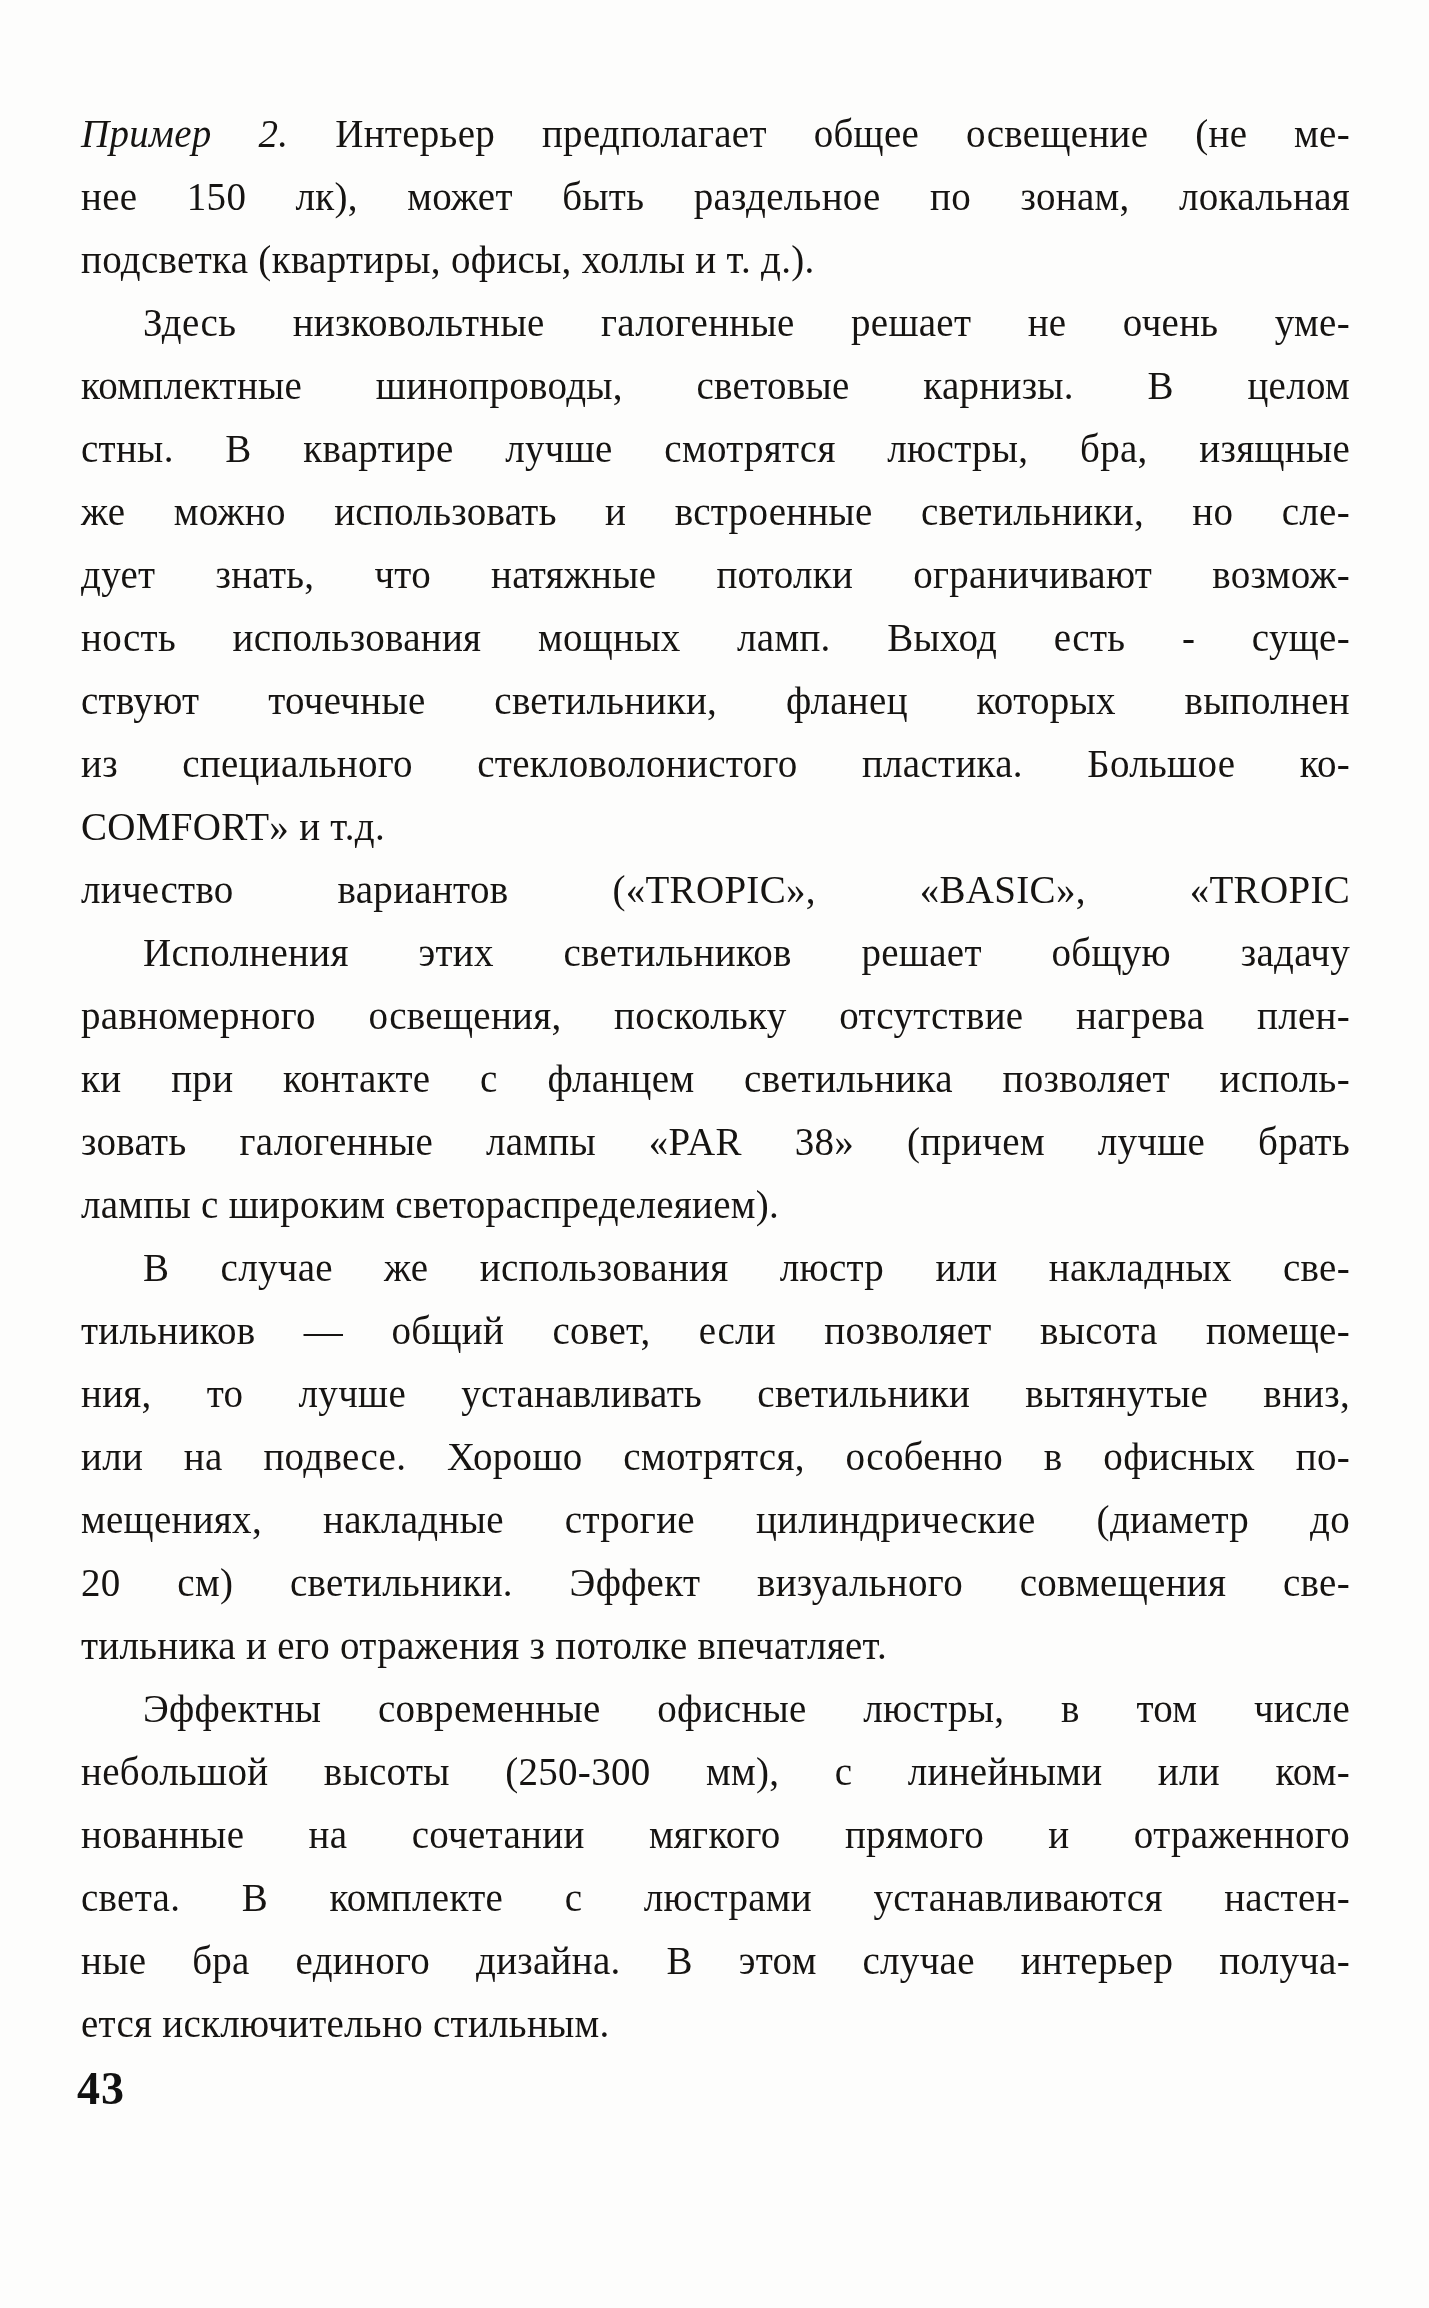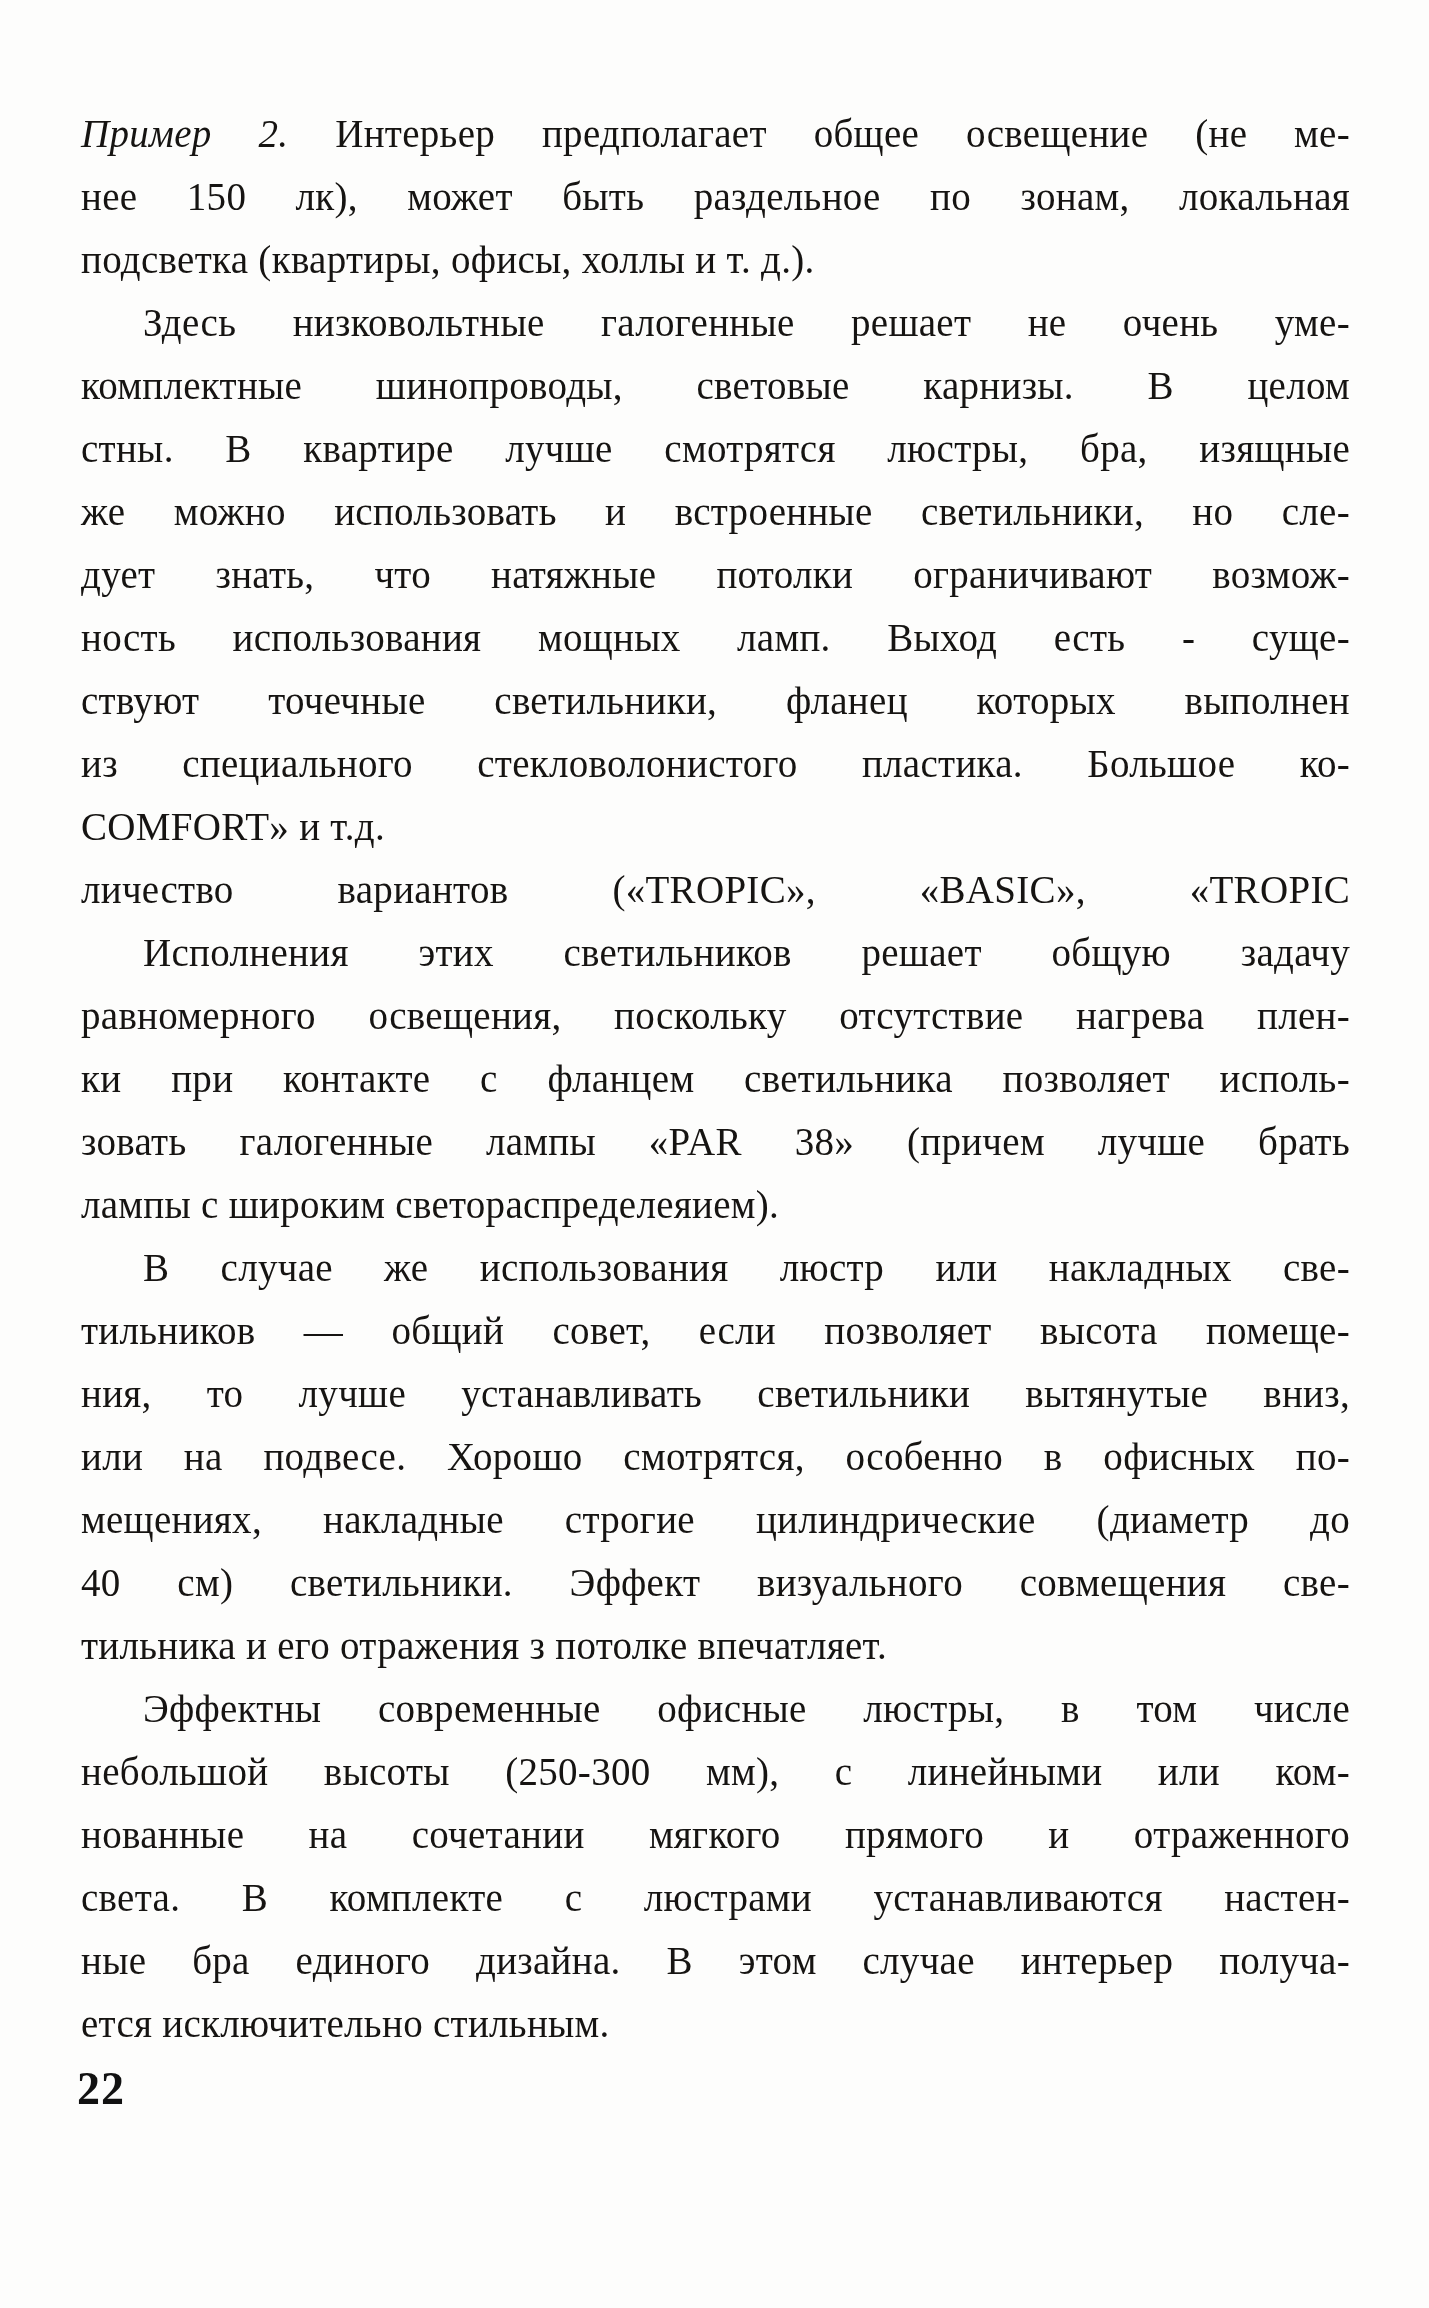--- a/index.html
+++ b/index.html
@@ -78,26 +78,26 @@
     <p class="line">равномерного освещения, поскольку отсутствие нагрева плен-</p>
     <p class="line">ки при контакте с фланцем светильника позволяет исполь-</p>
     <p class="line">зовать галогенные лампы «PAR 38» (причем лучше брать</p>
     <p class="line pl">лампы с широким светораспределеяием).</p>
 
     <p class="line ind">В случае же использования люстр или накладных све-</p>
     <p class="line">тильников — общий совет, если позволяет высота помеще-</p>
     <p class="line">ния, то лучше устанавливать светильники вытянутые вниз,</p>
     <p class="line">или на подвесе. Хорошо смотрятся, особенно в офисных по-</p>
     <p class="line">мещениях, накладные строгие цилиндрические (диаметр до</p>
-    <p class="line">40 см) светильники. Эффект визуального совмещения све-</p>
+    <p class="line">20 см) светильники. Эффект визуального совмещения све-</p>
     <p class="line pl">тильника и его отражения з потолке впечатляет.</p>
 
     <p class="line ind">Эффектны современные офисные люстры, в том числе</p>
     <p class="line">небольшой высоты (250-300 мм), с линейными или ком-</p>
     <p class="line">нованные на сочетании мягкого прямого и отраженного</p>
     <p class="line">света. В комплекте с люстрами устанавливаются настен-</p>
     <p class="line">ные бра единого дизайна. В этом случае интерьер получа-</p>
     <p class="line pl">ется исключительно стильным.</p>
 
   </div>
 
-  <div class="page-number">22</div>
+  <div class="page-number">43</div>
 </div>
 
 </body></html>

